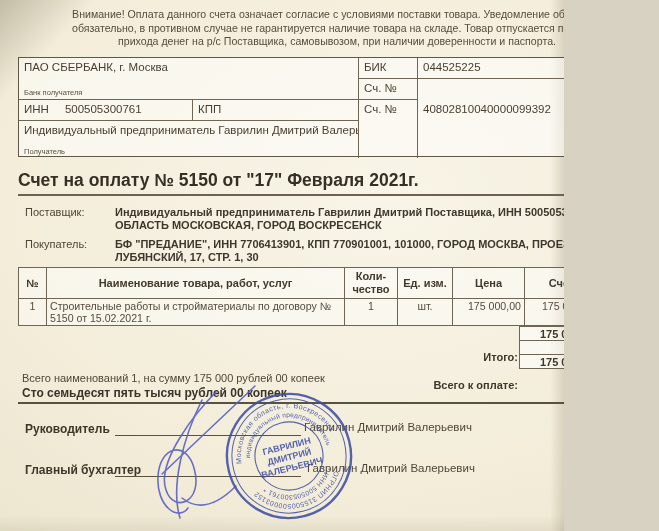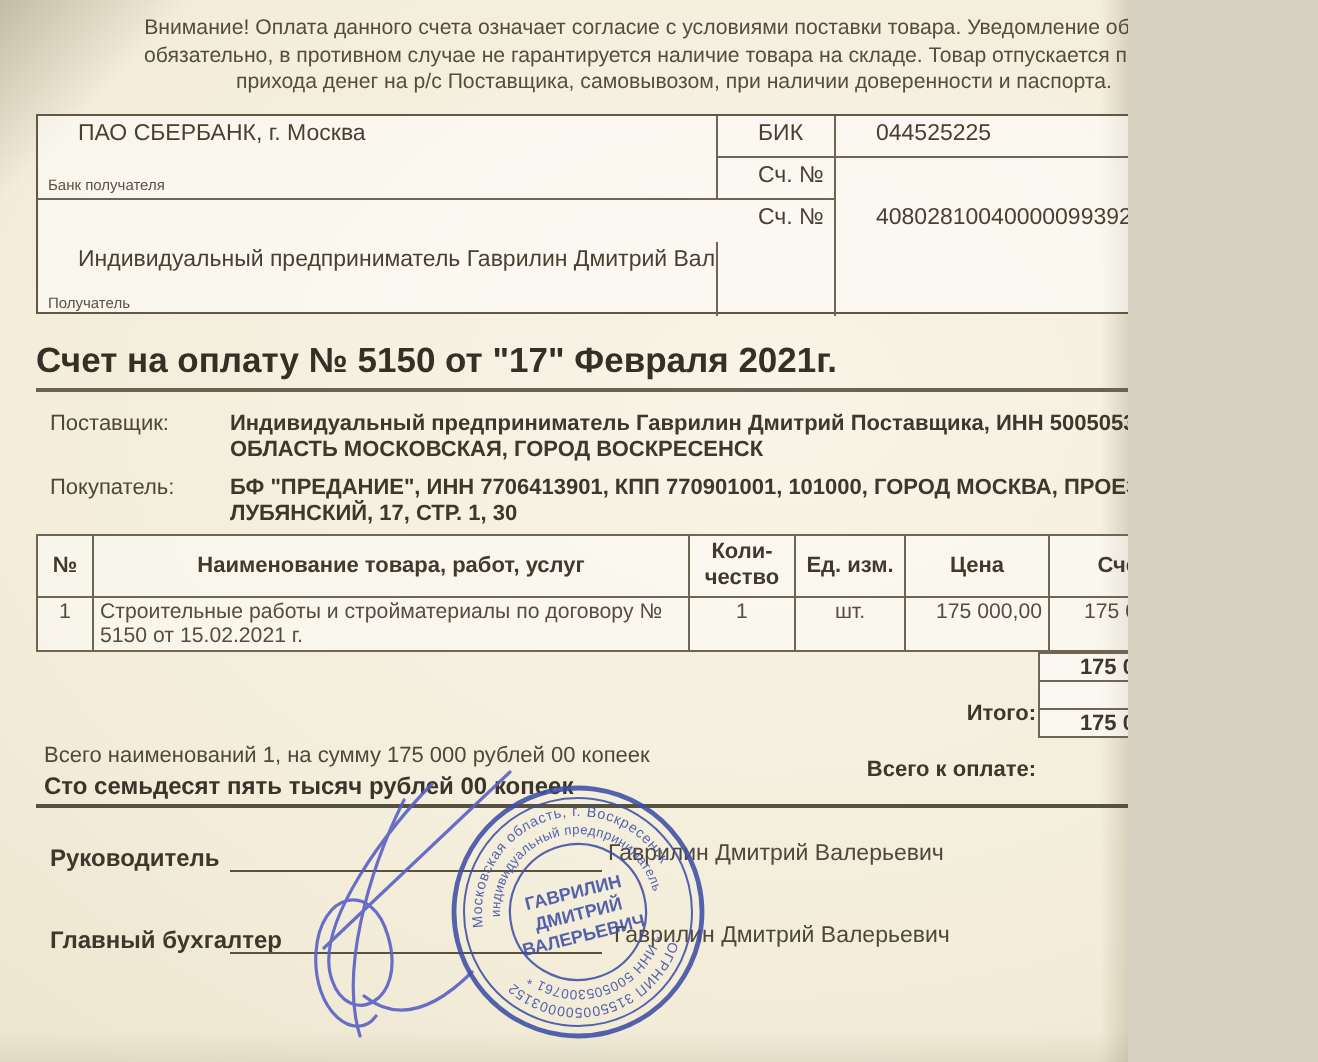--- a/index.html
+++ b/index.html
@@ -14,21 +14,21 @@
   }
   .abs{position:absolute;box-sizing:border-box;}
   .warning{
     left:70px;top:8px;width:534px;text-align:center;
     font-size:10.6px;line-height:1.28;color:#564c3d;
   }
   
   .bank-table{left:18px;top:57px;width:633px;height:100px;
     border:1.6px solid #5f5747;background:rgba(255,255,255,0.5);}
   .bt-cell{position:absolute;box-sizing:border-box;border:0 solid #6e6554;
-    font-size:11.5px;color:#493f31;padding:3px 5px 0 20px;white-space:nowrap;overflow:hidden;}
+    font-size:11.5px;color:#493f31;padding:3px 5px 0 5px;white-space:nowrap;overflow:hidden;}
   .bt-caption{position:absolute;left:5px;bottom:2px;font-size:7.5px;color:#5b5140;}
   .lbl-gap{display:inline-block;width:16px;}
   
   .doc-title{left:18px;top:170px;font-size:17.5px;font-weight:bold;color:#362f25;white-space:nowrap;}
   .title-rule{left:18px;top:194px;width:634px;height:2px;background:#6b6251;}
   .bottom-rule{left:18px;top:402px;width:637px;height:2.4px;background:#575140;}
   
   .party-label{font-size:11px;color:#4f4536;}
   .party-value{font-size:11px;font-weight:bold;color:#3e372b;line-height:1.2;}
   
@@ -61,20 +61,24 @@
   <div class="abs warning">Внимание! Оплата данного счета означает согласие с условиями поставки товара. Уведомление об оплате обязательно, в противном случае не гарантируется наличие товара на складе. Товар отпускается по факту прихода денег на р/с Поставщика, самовывозом, при наличии доверенности и паспорта.</div>
 
   <div class="abs bank-table">
     <div class="bt-cell" style="left:0;top:0;width:340px;height:42px;border-right-width:1px;border-bottom-width:1px;">
       <span>ПАО СБЕРБАНК, г. Москва</span>
       <span class="bt-caption">Банк получателя</span>
     </div>
     <div class="bt-cell" style="left:340px;top:0;width:59px;height:21px;border-right-width:1px;border-bottom-width:1px;">БИК</div>
     <div class="bt-cell" style="left:399px;top:0;width:234px;height:21px;border-bottom-width:1px;">044525225</div>
     <div class="bt-cell" style="left:340px;top:21px;width:59px;height:21px;border-right-width:1px;border-bottom-width:1px;">Сч. №</div>
+    <div class="bt-cell" style="left:0;top:42px;width:174px;height:21px;border-right-width:1px;border-bottom-width:1px;">
+      <span>ИНН</span><span class="lbl-gap"></span><span>500505300761</span>
+    </div>
+    <div class="bt-cell" style="left:174px;top:42px;width:166px;height:21px;border-right-width:1px;border-bottom-width:1px;">КПП</div>
     <div class="bt-cell" style="left:340px;top:42px;width:59px;height:58px;border-right-width:1px;">Сч. №</div>
     <div class="bt-cell" style="left:399px;top:42px;width:234px;height:58px;">40802810040000099392</div>
     <div class="bt-cell" style="left:0;top:63px;width:340px;height:37px;border-right-width:1px;">
       <span>Индивидуальный предприниматель Гаврилин Дмитрий Валерьевич</span>
       <span class="bt-caption">Получатель</span>
     </div>
   </div>
 
   <div class="abs doc-title">Счет на оплату № 5150 от "17" Февраля 2021г.</div>
   <div class="abs title-rule"></div>

